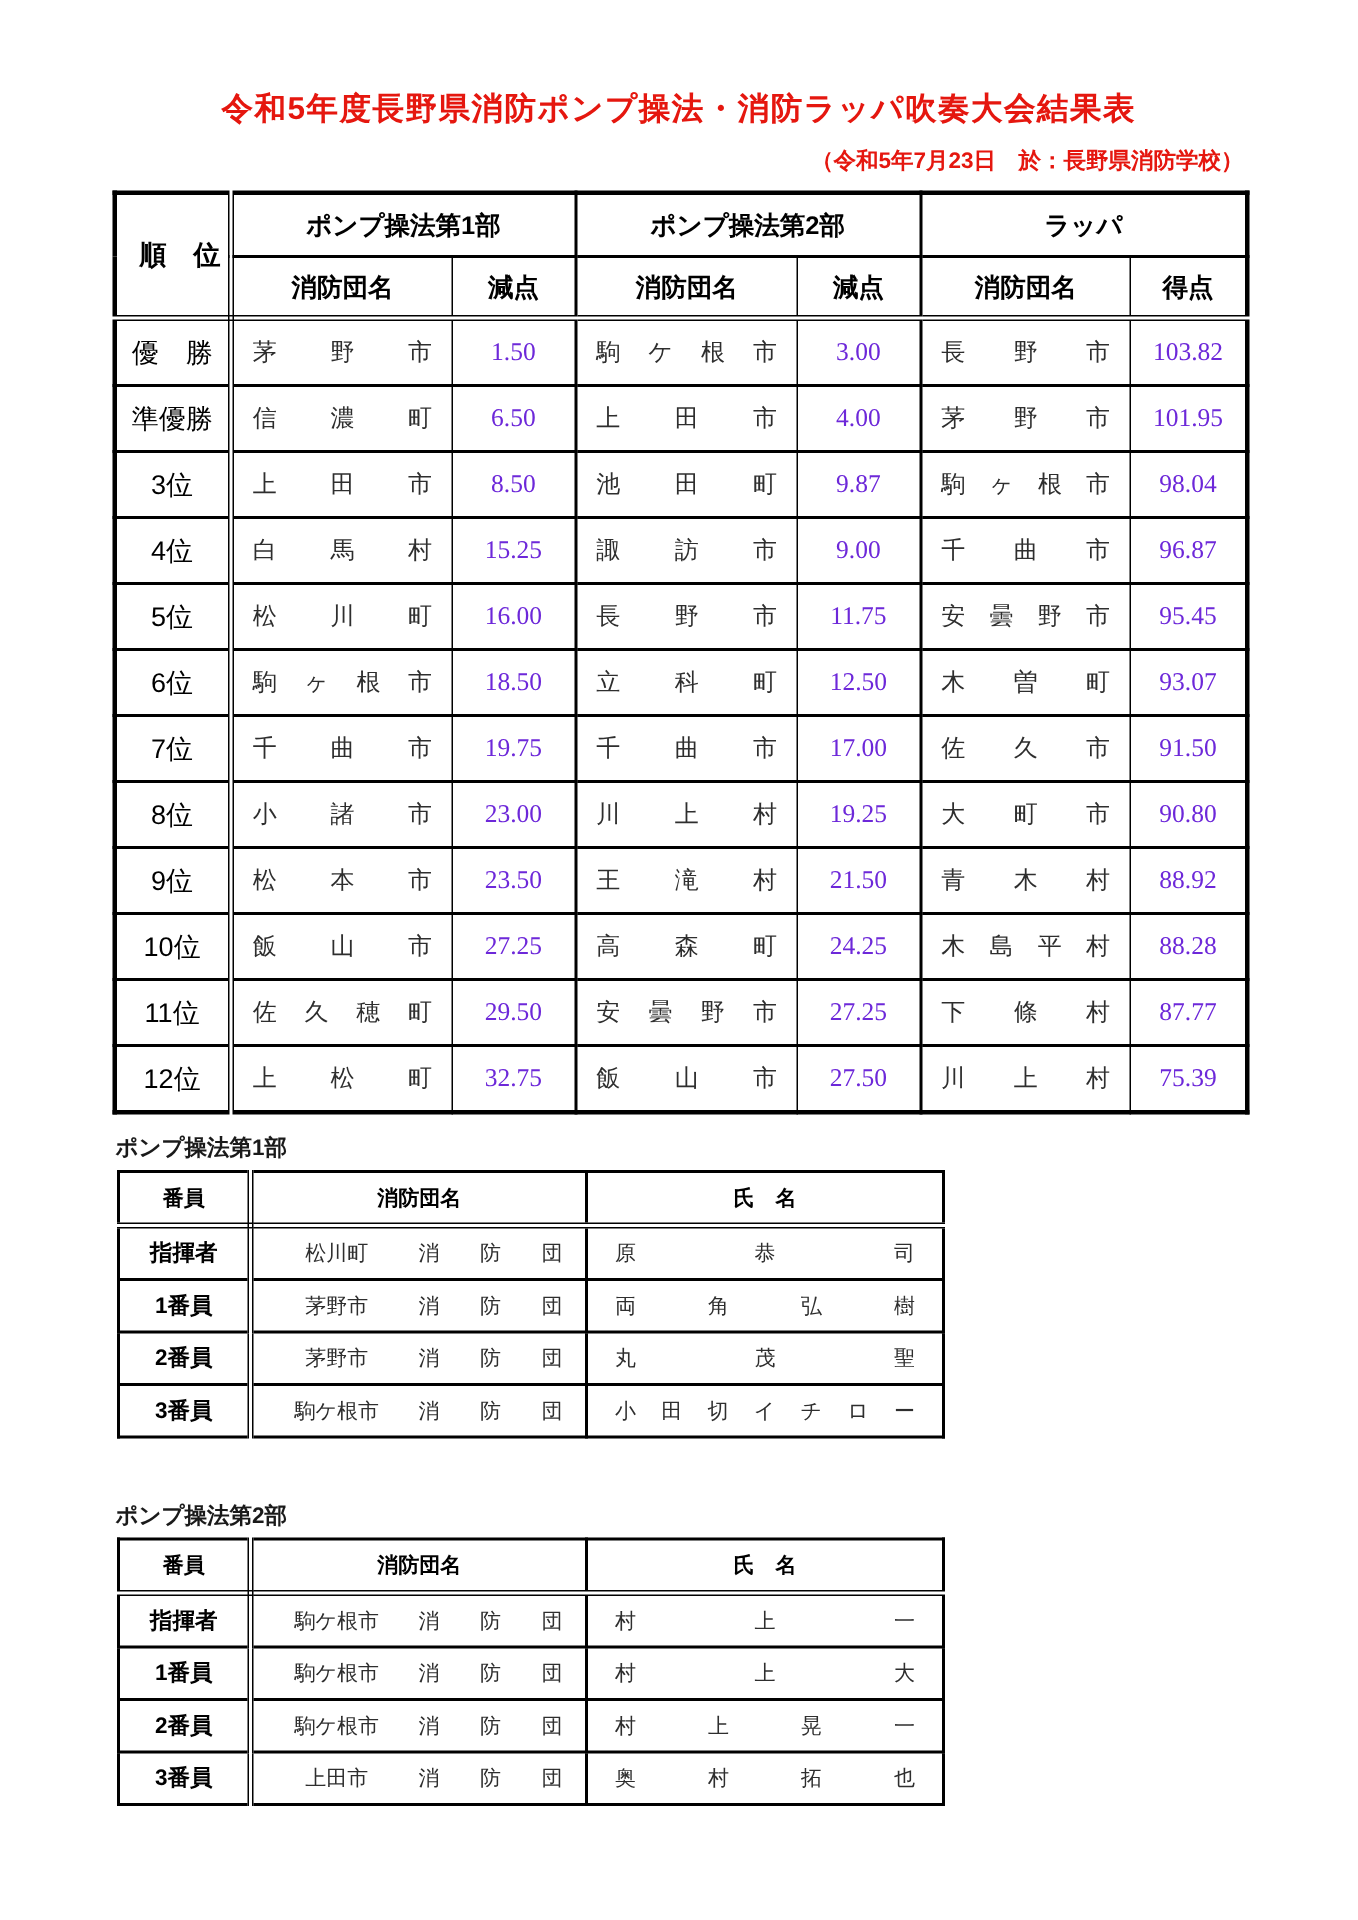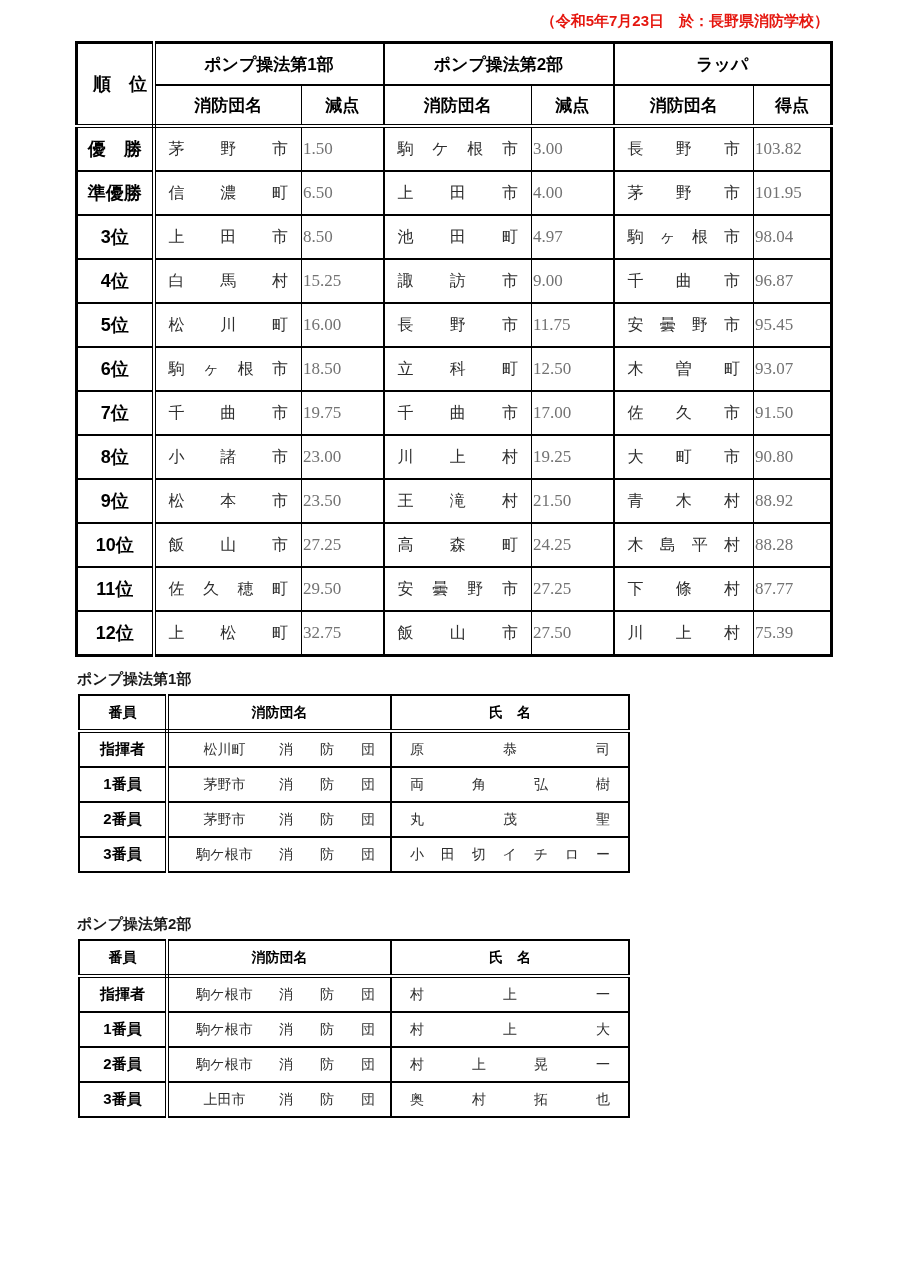--- a/index.html
+++ b/index.html
@@ -35,30 +35,30 @@
     border-right:4px double #000; border-bottom:4px double #000;
     font-size:18px; text-align:justify; text-align-last:justify; padding:0 15px;margin-top:12px;
   }
   .results .row-sections th { height:38px; }
   .results .row-sub th { height:36px; border-bottom:4px double #000; }
   .results .th-name { border-right-width:1px; }
   .results .th-score { border-left-width:1px; }
   .results td { height:40px; }
   .results td.rank {
     border-right:4px double #000; text-align:center;
-    font-weight:bold; font-size:18px; color:#000;
+    font-weight:normal; font-size:18px; color:#000;
   }
   .results td.team {
     border-right-width:1px;
     font-family:"Liberation Serif", serif; font-size:16px; color:#2e2e2e;
     text-align:justify; text-align-last:justify; padding:0 13px;
   }
   .results td.num {
-    border-left-width:1px; 
-    font-family:"Liberation Serif", serif; font-size:17px; color:#737373;
+    border-left-width:1px; text-align:center;
+    font-family:"Liberation Serif", serif; font-size:17px; color:#6d28d9;
   }
 
   
   .section-heading {
     margin:16px 0 0 0; text-align:center;
     font-size:18px; font-weight:bold;
   }
   .tbl-label {
     margin:13px 0 5px 77px; font-size:15px; font-weight:bold;
   }
@@ -87,20 +87,21 @@
   .indiv td.name {
     font-family:"Liberation Serif", serif; font-size:14px; color:#2e2e2e;
     text-align:justify; text-align-last:justify; padding:0 18px;
   }
 </style>
 </head>
 <body>
 
 <div class="page">
 
+  <div class="title" style="color: rgb(229, 23, 15);">令和5年度長野県消防ポンプ操法・消防ラッパ吹奏大会結果表</div>
   <div class="subtitle" style="color: rgb(229, 23, 15); padding-left: 28px;">（令和5年7月23日　於：長野県消防学校）</div>
 
   <table class="results">
     <colgroup>
       <col style="width:77px">
         <col style="width:148px">
         <col style="width:82px">
       <col style="width:148px">
         <col style="width:82px">
         <col style="width:140px">
@@ -139,21 +140,21 @@
           <td class="team">上田市</td>
           <td class="num">4.00</td>
           <td class="team">茅野市</td>
           <td class="num">101.95</td>
         </tr>
         <tr>
           <td class="rank">3位</td>
           <td class="team">上田市</td>
           <td class="num">8.50</td>
           <td class="team">池田町</td>
-          <td class="num">4.97</td>
+          <td class="num">9.87</td>
           <td class="team">駒ヶ根市</td>
           <td class="num">98.04</td>
         </tr>
         <tr>
           <td class="rank">4位</td>
           <td class="team">白馬村</td>
           <td class="num">15.25</td>
           <td class="team">諏訪市</td>
           <td class="num">9.00</td>
           <td class="team">千曲市</td>

